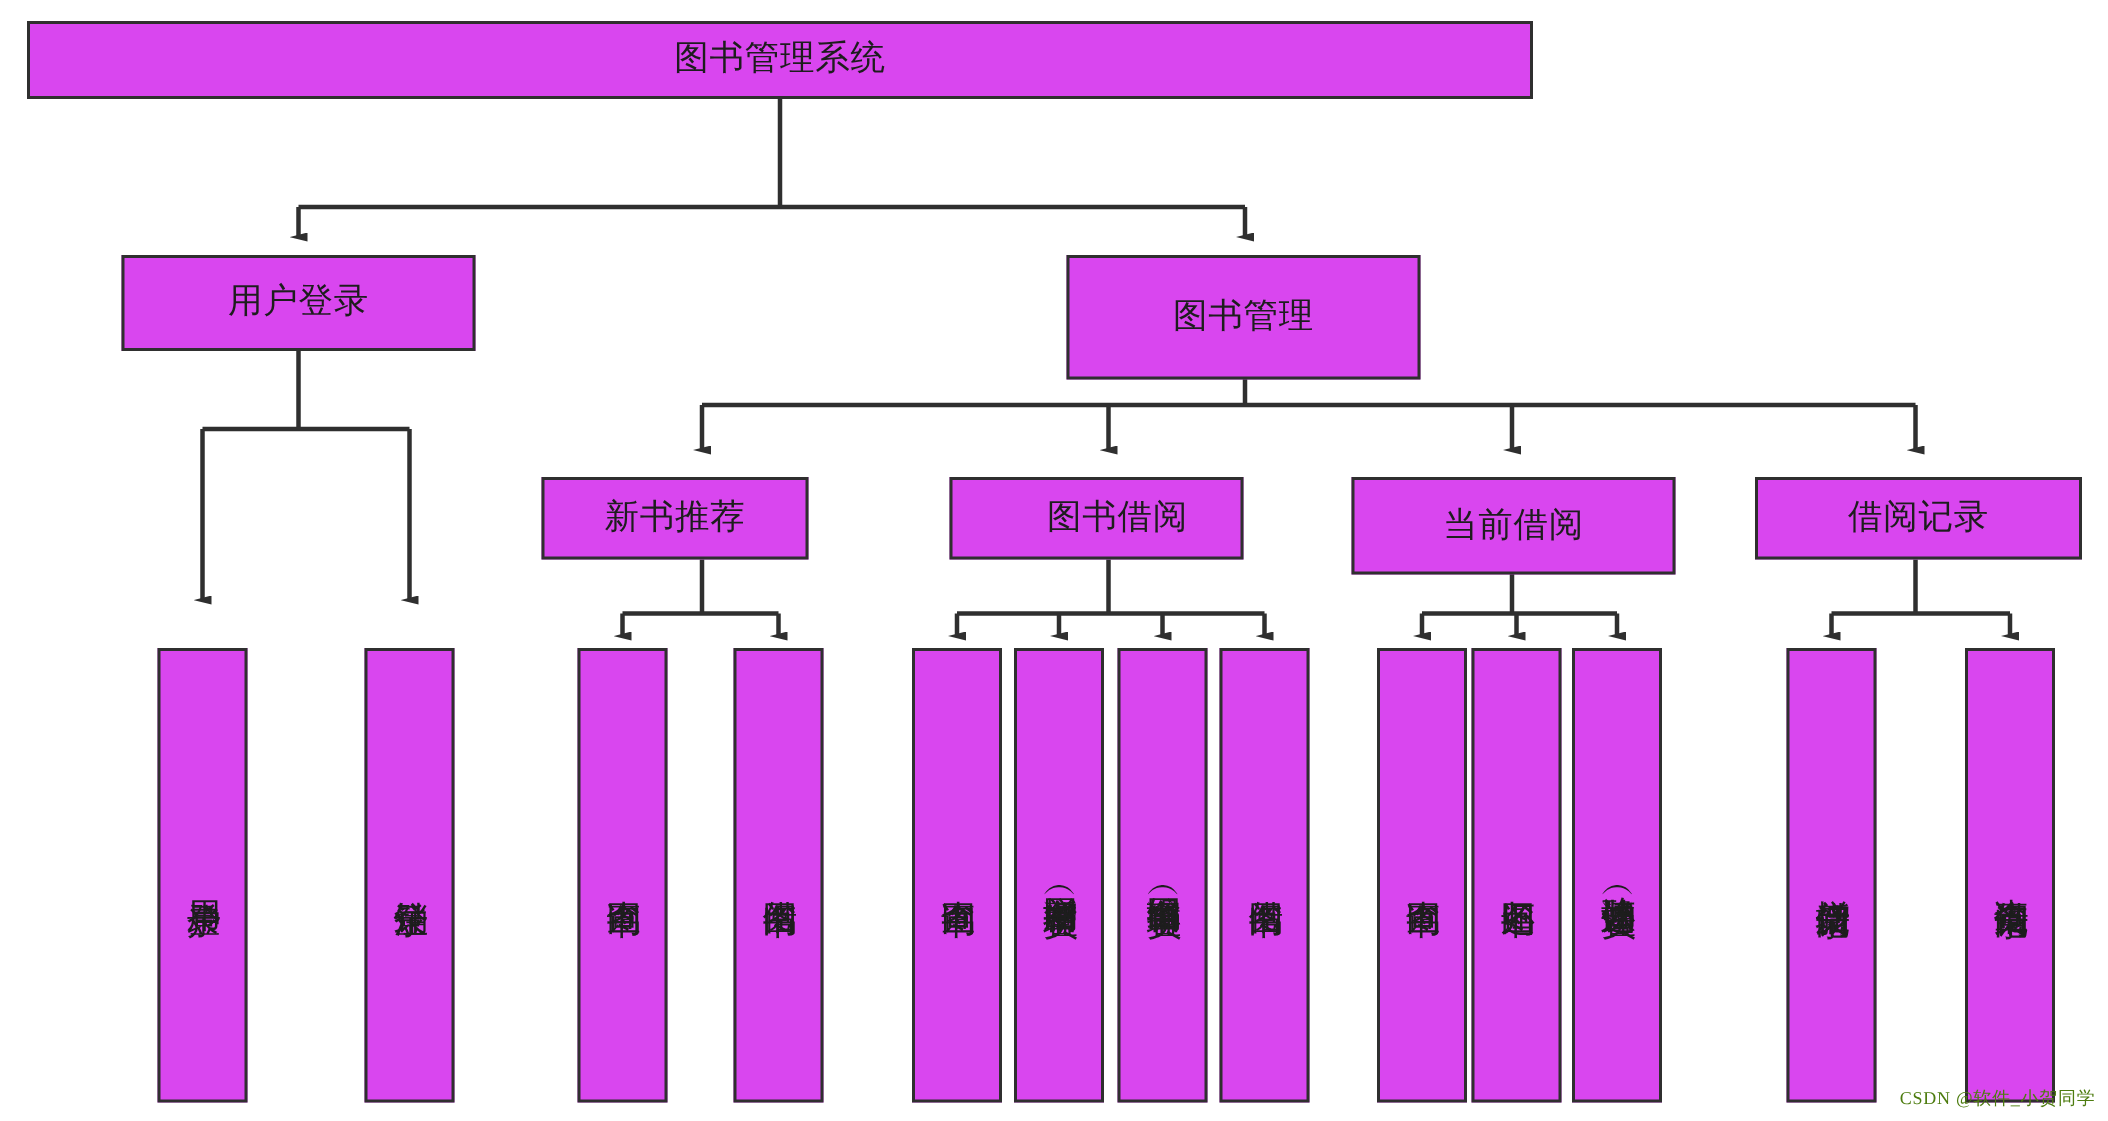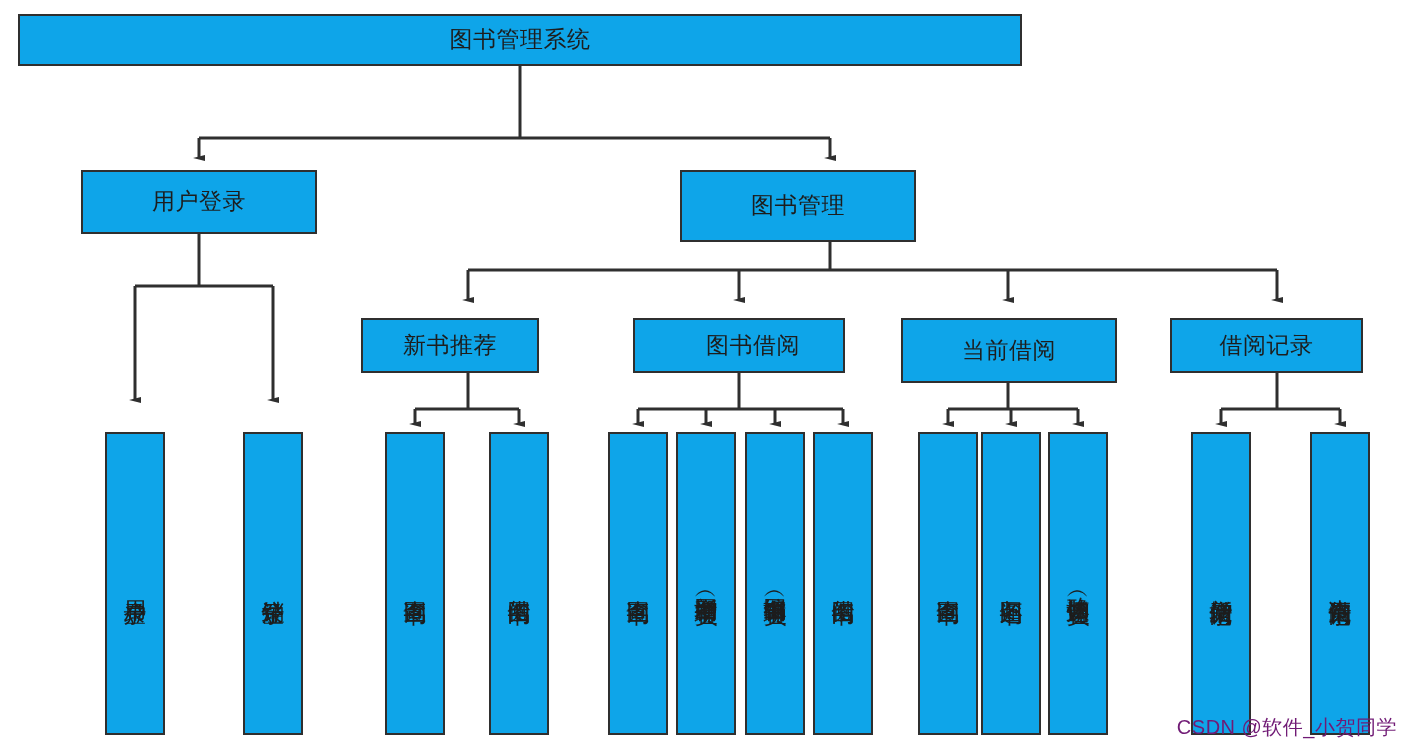--- a/index.html
+++ b/index.html
@@ -22,21 +22,21 @@
     left: 0;
     top: 0;
     width: 1405px;
     height: 747px;
     pointer-events: none;
   }
   .node {
     position: absolute;
     box-sizing: border-box;
     border: 2px solid #2f2f2f;
-    background: #0ea5e9;
+    background: #d946ef;
     display: flex;
     align-items: center;
     justify-content: center;
     color: #1d1d1d;
     text-align: center;
   }
   .node.h {
     font-size: 23px;
     line-height: 1.1;
     letter-spacing: 0.5px;
@@ -55,25 +55,25 @@
   .node.v .txt {
     writing-mode: vertical-rl;
     text-orientation: upright;
     white-space: normal;
     max-height: 100%;
   }
   .watermark {
     position: absolute;
     right: 8px;
     bottom: 6px;
-    font-size: 20px;
-    color: #701a75;
+    font-size: 12px;
+    color: #4d7c0f;
     letter-spacing: 0.5px;
     white-space: nowrap;
-    font-family: Liberation Sans, sans-serif;
+    font-family: Liberation Serif, serif;
   }
 </style>
 </head>
 <body>
 
 <div id="canvas">
 
   <svg class="edges" viewBox="0 0 1405 747">
     <defs>
       <marker id="arrow" markerWidth="10" markerHeight="12" refX="3" refY="6" orient="auto" markerUnits="userSpaceOnUse">
@@ -124,34 +124,34 @@
     </g>
   </svg>
 
   <div class="node root h" style="left:18px; top:14px; width:1004px; height:52px;">
     <span>图书管理系统</span>
   </div>
 
   <div class="node h" style="left:81px; top:170px; width:236px; height:64px;">
     <span>用户登录</span>
   </div>
-  <div class="node h" style="left:680px; top:170px; width:236px; height:72px;text-align:right;">
+  <div class="node h" style="left:711px; top:170px; width:236px; height:83px;text-align:right;">
     <span>图书管理</span>
   </div>
 
   <div class="node h" style="left:361px; top:318px; width:178px; height:55px;">
     <span>新书推荐</span>
   </div>
-  <div class="node h" style="left:633px; top:318px; width:212px; height:55px;padding-left:28px;">
+  <div class="node h" style="left:633px; top:318px; width:196px; height:55px;padding-left:28px;">
     <span>图书借阅</span>
   </div>
   <div class="node h" style="left:901px; top:318px; width:216px; height:65px;">
     <span>当前借阅</span>
   </div>
-  <div class="node h" style="left:1170px; top:318px; width:193px; height:55px;">
+  <div class="node h" style="left:1170px; top:318px; width:218px; height:55px;">
     <span>借阅记录</span>
   </div>
 
   <div class="node v" style="left:105px; top:432px; width:60px; height:303px;">
     <span class="txt">用户登录</span>
   </div>
   <div class="node v" style="left:243px; top:432px; width:60px; height:303px;">
     <span class="txt">注销登录</span>
   </div>
 

